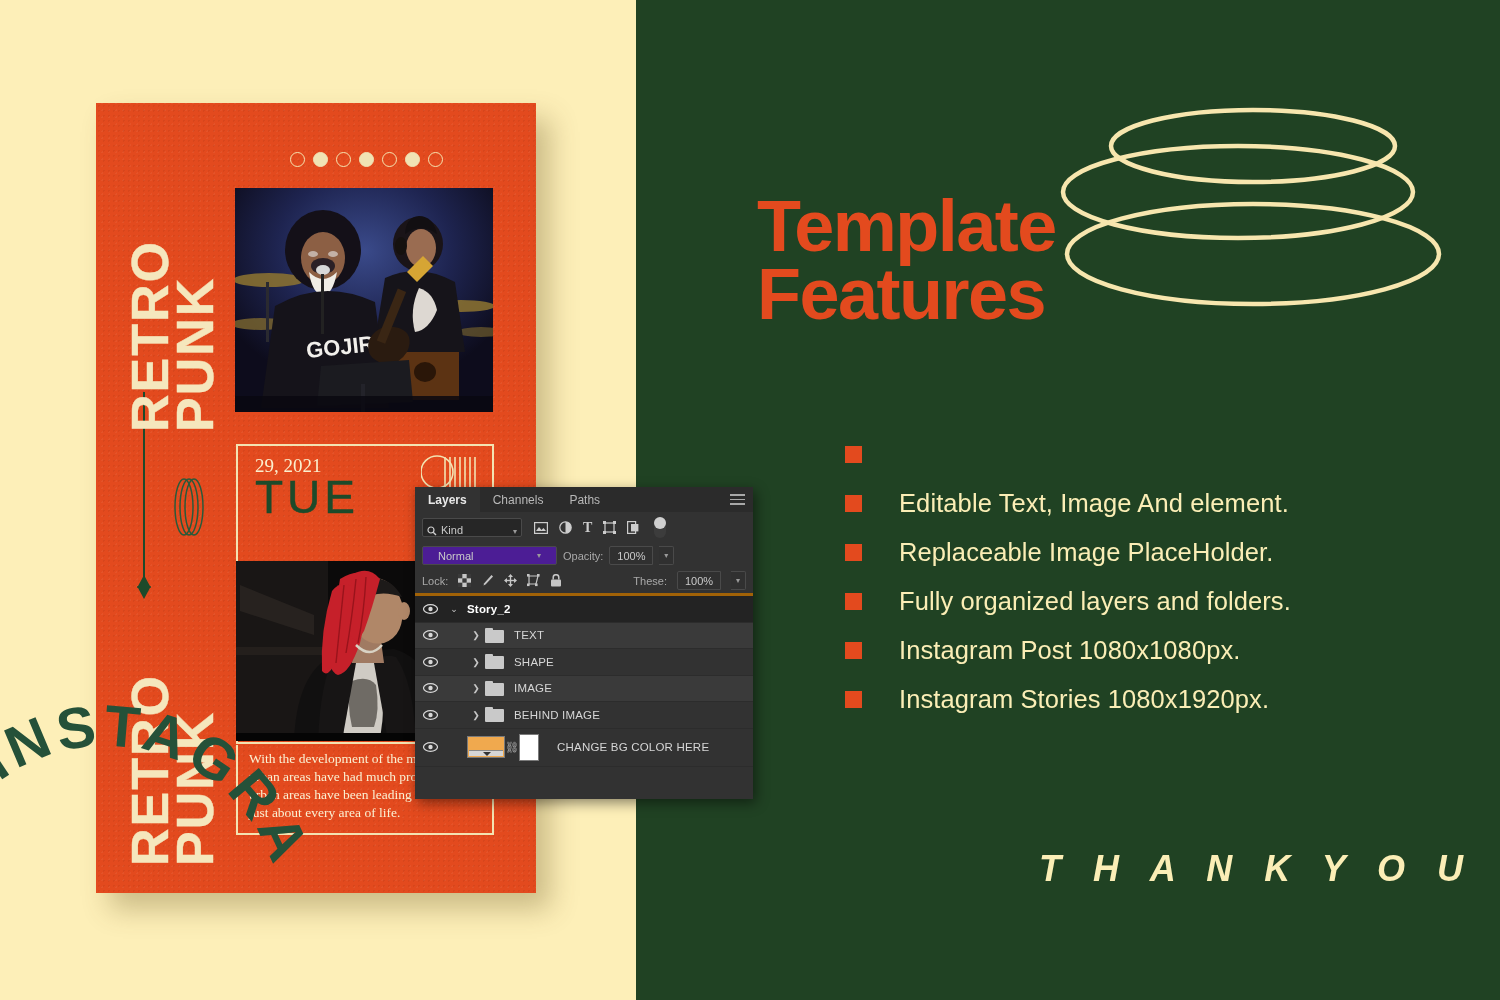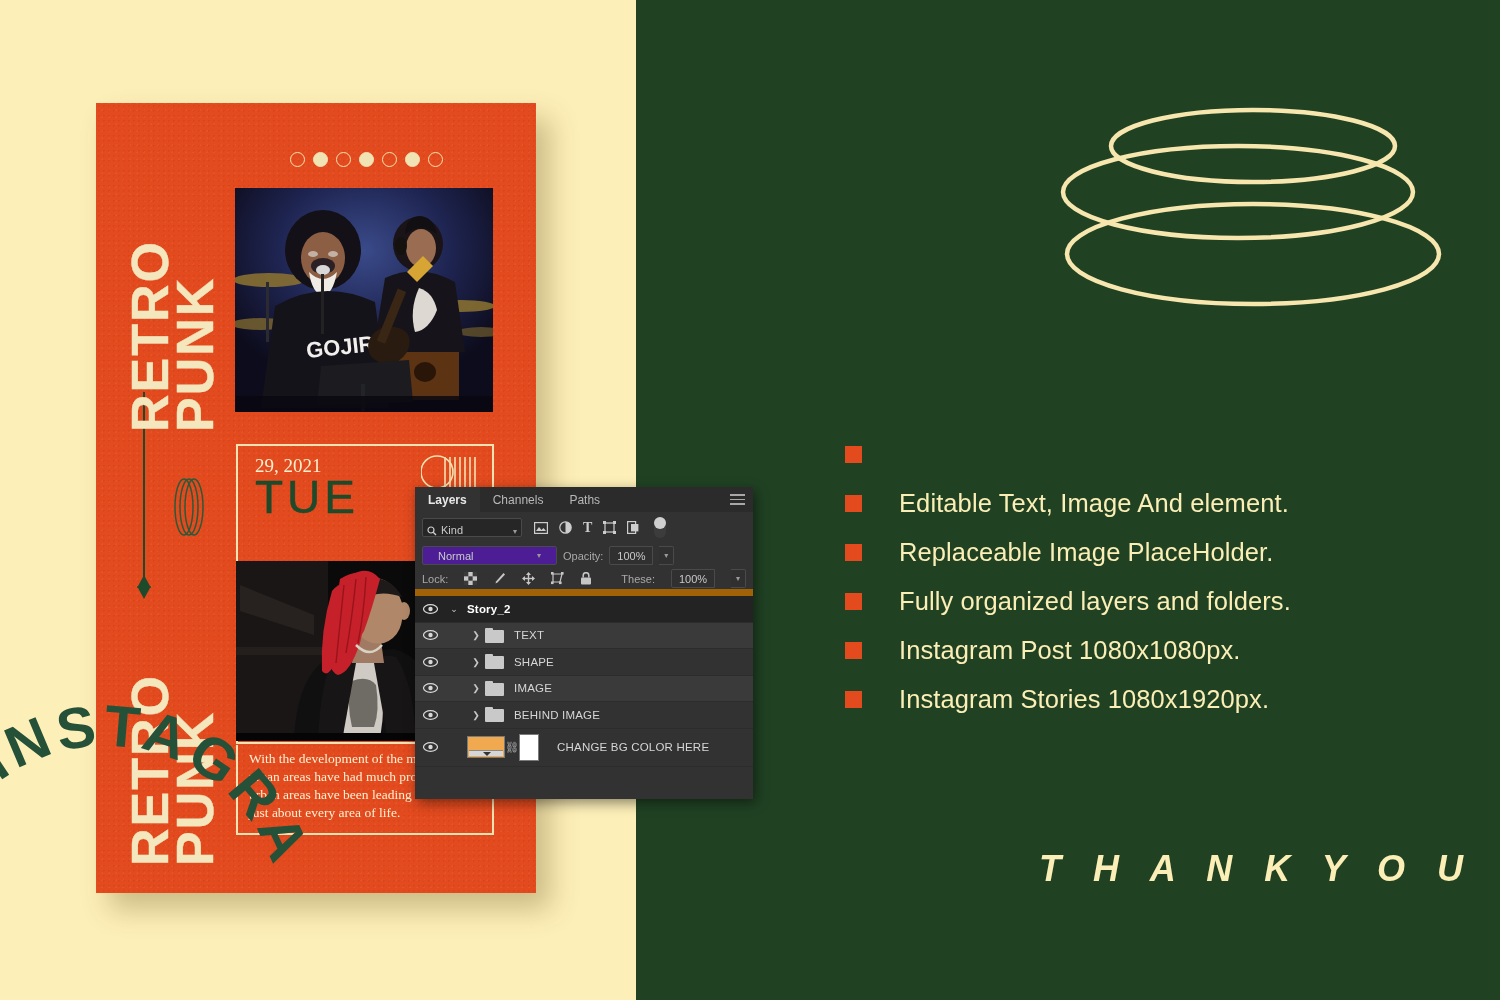--- a/index.html
+++ b/index.html
@@ -135,22 +135,22 @@
   .ps-sel { width: 135px; height: 19px; background: #4c1d95; border: 1px solid #4a4a4a; border-radius: 2px;
             display: flex; align-items: center; padding: 0 15px; font-size: 11px; color: #c9c9c9; }
   .ps-sel .chev { margin-left: auto; font-size: 8px; color: #9a9a9a; }
   .ps-lbl { font-size: 11px; color: #a9a9a9; }
   .ps-num { width: 44px; height: 19px; background: #303030; border: 1px solid #4a4a4a; border-radius: 2px 0 0 2px;
             display: flex; align-items: center; justify-content: center; font-size: 11px; color: #c9c9c9; }
   .ps-numc { width: 15px; height: 19px; background: #303030; border: 1px solid #4a4a4a; border-left: none;
              border-radius: 0 2px 2px 0; display: flex; align-items: center; justify-content: center;
              font-size: 8px; color: #9a9a9a; }
 
-  .ps-lock { height: 28px; display: flex; align-items: center; padding: 0 7px; gap: 16px;
-             border-bottom: 7px solid #a16207; }
+  .ps-lock { height: 28px; display: flex; align-items: center; padding: 0 7px; gap: 10px;
+             border-bottom: 3px solid #a16207; }
   .ps-lock .ic { color: #c6c6c6; font-size: 12px; }
 
   .ps-layers { position: relative; }
   .ps-row { height: 26.5px; display: flex; align-items: center; border-bottom: 1px solid #2c2c2c; }
   .ps-row.sel { background: #232323; }
   .ps-row.alt { background: #3a3a3a; }
   .ps-eye { width: 30px; display: flex; align-items: center; justify-content: center; }
   .ps-eye svg { display: block; }
   .ps-chev { width: 18px; text-align: center; font-size: 9px; color: #c6c6c6; }
   .ps-folder { width: 19px; height: 15px; position: relative; flex: 0 0 auto; }
@@ -324,20 +324,24 @@
   </svg>
 
   <svg class="coil" viewBox="0 0 400 205">
     <g fill="none" stroke="#f7e6ae" stroke-width="4.5">
       <ellipse cx="205" cy="42" rx="142" ry="36"></ellipse>
       <ellipse cx="190" cy="88" rx="175" ry="46"></ellipse>
       <ellipse cx="205" cy="150" rx="186" ry="50"></ellipse>
     </g>
   </svg>
 
+  <div class="title">
+    <div>Template</div>
+    <div>Features</div>
+  </div>
 
   <div class="features">
     <div class="feat">
       <span class="feat-sq"></span>
     </div>
     <div class="feat">
       <span class="feat-sq"></span>
       <span class="feat-lbl">Editable Text, Image And element.</span>
     </div>
     <div class="feat">

